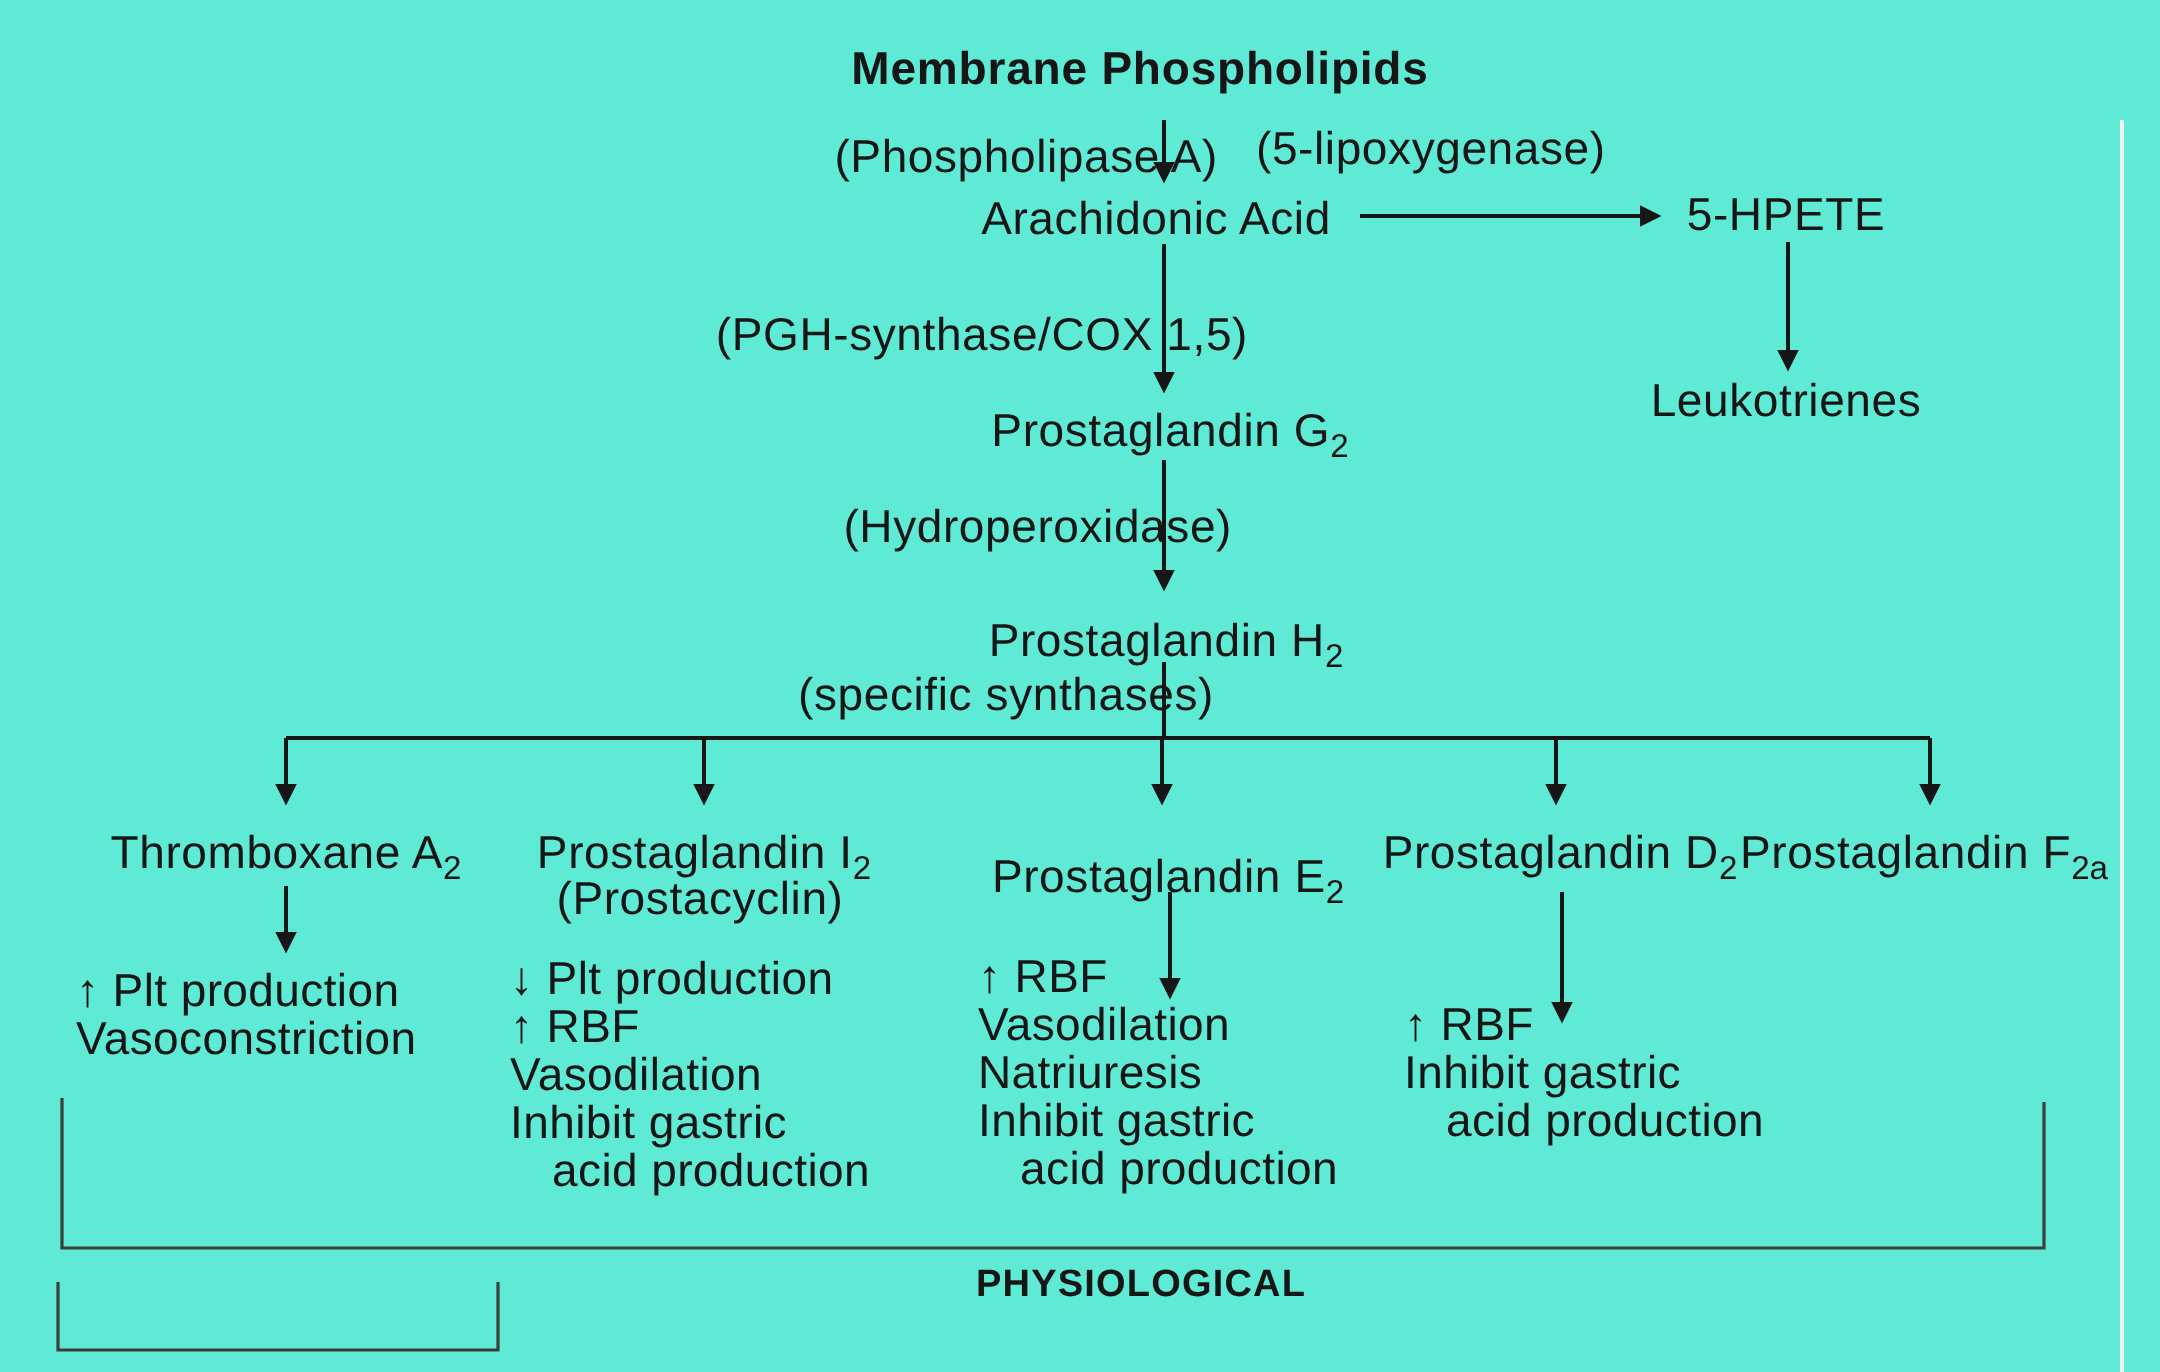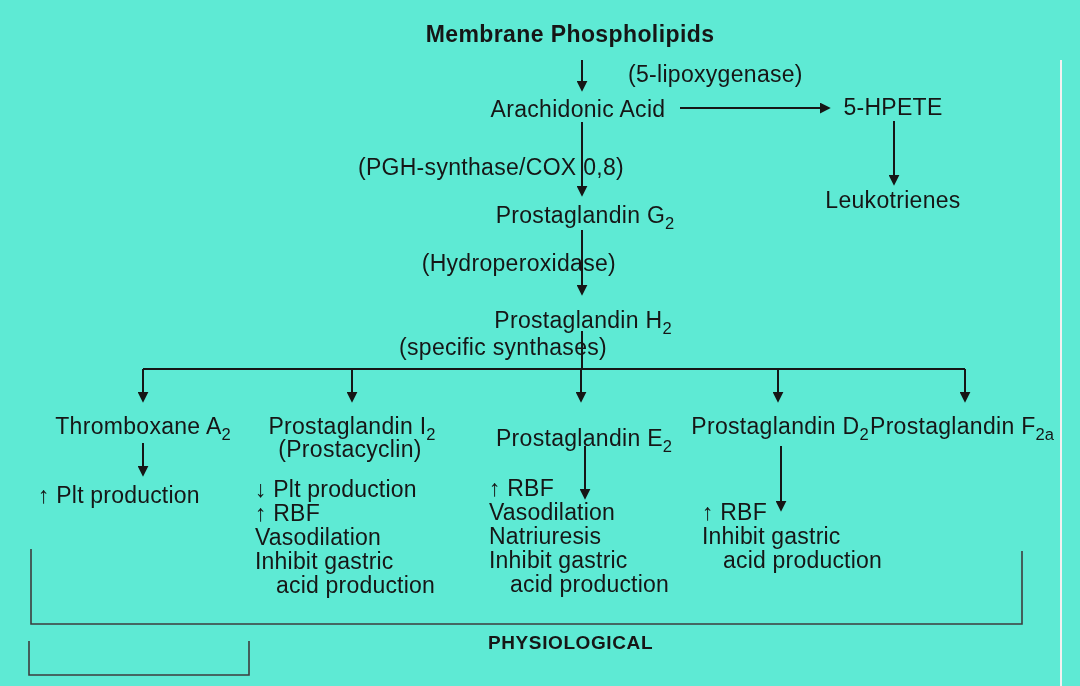--- a/index.html
+++ b/index.html
@@ -57,28 +57,29 @@
     </g>
     <g stroke="#3d3d3d" stroke-width="1.6" fill="none">
       <path d="M31,549 L31,624 L1022,624 L1022,551"></path>
       <path d="M29,641 L29,675 L249,675 L249,641"></path>
     </g>
     <line x1="1061" y1="60" x2="1061" y2="686" stroke="#f1f1f1" stroke-width="2"></line>
   </svg>
 
   <div class="lbl ctr title" style="left:570px; top:22px;">Membrane Phospholipids</div>
 
+  <div class="lbl" style="right:515px; top:66px; left:auto;">(Phospholipase A)</div>
 
   <div class="lbl" style="left:628px; top:62px;">(5-lipoxygenase)</div>
 
   <div class="lbl ctr" style="left:578px; top:97px;">Arachidonic Acid</div>
 
   <div class="lbl ctr" style="left:893px; top:95px;">5-HPETE</div>
 
-  <div class="lbl" style="right:500px; top:155px; left:auto;">(PGH-synthase/COX 0,8)</div>
+  <div class="lbl" style="right:500px; top:155px; left:auto;">(PGH-synthase/COX 1,5)</div>
 
   <div class="lbl ctr" style="left:893px; top:188px;">Leukotrienes</div>
 
   <div class="lbl ctr" style="left:585px; top:203px;"><span>Prostaglandin G</span><sub>2</sub></div>
 
   <div class="lbl" style="right:508px; top:251px; left:auto;margin-left:16px;">(Hydroperoxidase)</div>
 
   <div class="lbl ctr" style="left:583px; top:308px;"><span>Prostaglandin H</span><sub>2</sub></div>
 
   <div class="lbl" style="right:517px; top:335px; left:auto;">(specific synthases)</div>
@@ -89,20 +90,21 @@
   <div class="lbl ctr" style="left:350px; top:437px;">(Prostacyclin)</div>
 
   <div class="lbl ctr" style="left:584px; top:426px;"><span>Prostaglandin E</span><sub>2</sub></div>
 
   <div class="lbl ctr" style="left:780px; top:414px;"><span>Prostaglandin D</span><sub>2</sub></div>
 
   <div class="lbl ctr" style="left:962px; top:414px;"><span>Prostaglandin F</span><sub>2a</sub></div>
 
   <div class="effects" style="left:38px; top:483px;">
     <div>↑ Plt production</div>
+    <div>Vasoconstriction</div>
   </div>
 
   <div class="effects" style="left:255px; top:477px;">
     <div>↓ Plt production</div>
     <div>↑ RBF</div>
     <div>Vasodilation</div>
     <div>Inhibit gastric</div>
     <div class="indent">acid production</div>
   </div>
 

